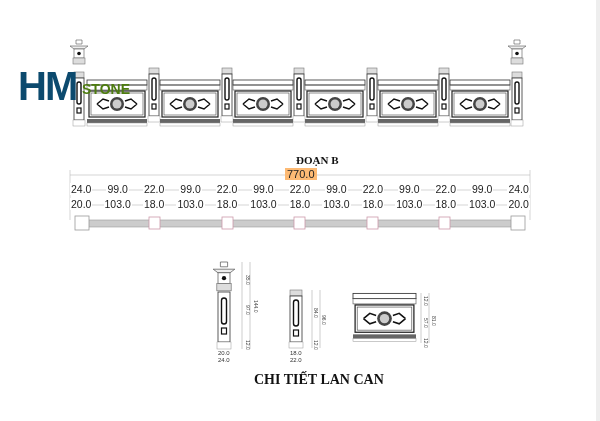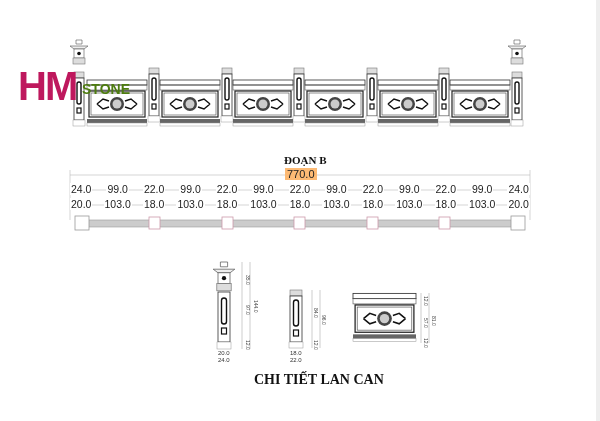--- a/index.html
+++ b/index.html
@@ -1,19 +1,19 @@
 <!DOCTYPE html>
 <html><head>
 <meta charset="utf-8">
 <style>
   html,body{margin:0;padding:0;background:#fff;}
   body{width:600px;height:421px;position:relative;overflow:hidden;font-family:"Liberation Sans",sans-serif;}
   .frame{position:absolute;left:0;top:0;width:600px;height:421px;border-right:4px solid #eee;box-sizing:border-box;}
   .logo{position:absolute;left:18px;top:66px;height:40px;}
-  .logo-hm{position:absolute;left:0;top:0;font:bold 40px "Liberation Sans",sans-serif;color:#be185d;letter-spacing:-2px;line-height:40px;}
+  .logo-hm{position:absolute;left:0;top:0;font:bold 40px "Liberation Sans",sans-serif;color:#0c4a6e;letter-spacing:-2px;line-height:40px;}
   .logo-stone{position:absolute;left:64px;top:16px;font:bold 14px "Liberation Sans",sans-serif;color:#4d7c0f;letter-spacing:0px;line-height:14px;}
   svg text{font-family:"Liberation Sans",sans-serif;}
   .title{position:absolute;font-family:"Liberation Serif",serif;font-weight:bold;color:#111;}
   .dimrow{position:absolute;left:70px;width:460px;display:flex;justify-content:space-between;font-size:10.5px;color:#222;}
   .dimrow span{background:#fff;padding:0 1px;}
 </style>
 </head>
 <body>
 
 <div class="frame"></div>
@@ -150,21 +150,21 @@
     <text transform="translate(424,338) rotate(90)">12.0</text>
     <text transform="translate(432,316) rotate(90)">81.0</text>
   </g>
 </svg>
 
 <div class="logo">
   <span class="logo-hm">HM</span>
   <span class="logo-stone">STONE</span>
 </div>
 
-<div class="title" style="left:284px;top:154px;font-size:11px;">ĐOẠN B</div>
+<div class="title" style="left:296px;top:154px;font-size:11px;">ĐOẠN B</div>
 <div style="position:absolute;left:285px;top:168px;font-size:11px;color:#222;background:#fdba74;padding:0 2px;">770.0</div>
 
 <div class="dimrow" style="top:183px;left:70px;width:460px;">
   <span>24.0</span>
   <span>99.0</span>
   <span>22.0</span>
   <span>99.0</span>
   <span>22.0</span>
   <span>99.0</span>
   <span>22.0</span>

